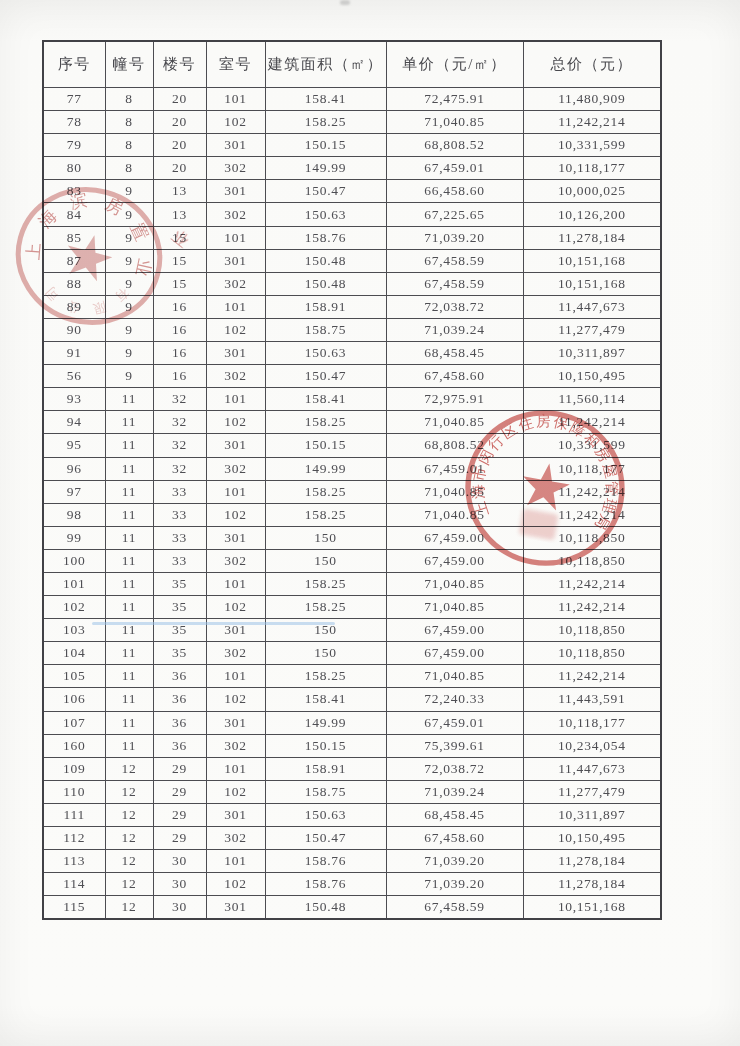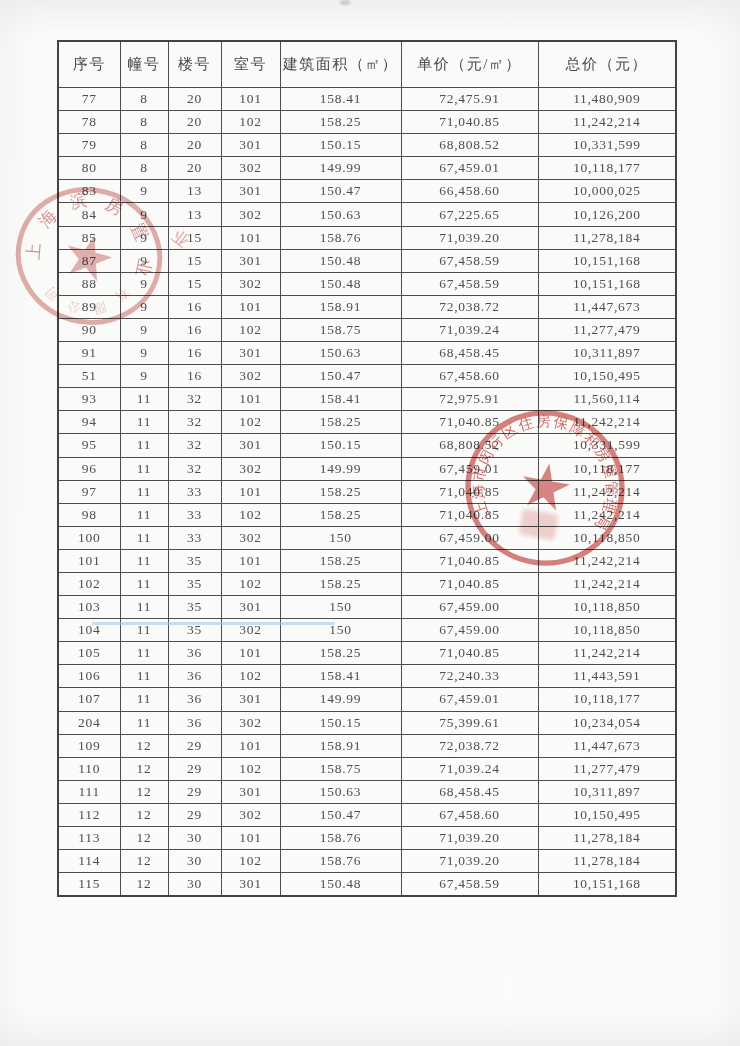--- a/index.html
+++ b/index.html
@@ -4,21 +4,21 @@
 <style>
   html,body{margin:0;padding:0;}
   body{width:740px;height:1046px;background:#ffffff;}
   .page{
     position:relative;width:740px;height:1046px;overflow:hidden;
     background:linear-gradient(180deg,#f5f5f3 0%,#fafaf8 4%,#fbfbf9 96%,#f6f6f4 100%);
     box-shadow:inset 0 0 40px rgba(0,0,0,0.05);
     font-family:"Liberation Serif","DejaVu Serif",serif;
   }
   table.price-table{
-    position:absolute;left:57px;top:40px;width:618px;
+    position:absolute;left:42px;top:40px;width:618px;
     border-collapse:collapse;table-layout:fixed;
     color:#4e4e53;border:2.5px solid #414146;
   }
   .price-table th,.price-table td{
     border:1.5px solid #4c4c51;text-align:center;vertical-align:middle;
     padding:0;font-weight:normal;overflow:hidden;white-space:nowrap;
   }
   .price-table thead th{height:45px;font-size:15px;letter-spacing:1.5px;color:#48484d;}
   .price-table td{height:22.1px;font-size:13.5px;letter-spacing:0.7px;}
   .c0{width:62px;}.c1{width:48px;}.c2{width:53px;}.c3{width:59px;}
@@ -170,21 +170,21 @@
         <tr>
           <td>91</td>
           <td>9</td>
           <td>16</td>
           <td>301</td>
           <td>150.63</td>
           <td>68,458.45</td>
           <td>10,311,897</td>
         </tr>
         <tr>
-          <td>51</td>
+          <td>56</td>
           <td>9</td>
           <td>16</td>
           <td>302</td>
           <td>150.47</td>
           <td>67,458.60</td>
           <td>10,150,495</td>
         </tr>
         <tr>
           <td>93</td>
           <td>11</td>
@@ -233,65 +233,74 @@
         <tr>
           <td>98</td>
           <td>11</td>
           <td>33</td>
           <td>102</td>
           <td>158.25</td>
           <td>71,040.85</td>
           <td>11,242,214</td>
         </tr>
         <tr>
-          <td>100</td>
+          <td>99</td>
           <td>11</td>
           <td>33</td>
-          <td>302</td>
+          <td>301</td>
           <td>150</td>
           <td>67,459.00</td>
           <td>10,118,850</td>
         </tr>
         <tr>
-          <td>101</td>
-          <td>11</td>
-          <td>35</td>
-          <td>101</td>
-          <td>158.25</td>
-          <td>71,040.85</td>
-          <td>11,242,214</td>
-        </tr>
-        <tr>
-          <td>102</td>
-          <td>11</td>
-          <td>35</td>
-          <td>102</td>
-          <td>158.25</td>
-          <td>71,040.85</td>
-          <td>11,242,214</td>
-        </tr>
-        <tr>
-          <td>103</td>
-          <td>11</td>
-          <td>35</td>
-          <td>301</td>
+          <td>100</td>
+          <td>11</td>
+          <td>33</td>
+          <td>302</td>
           <td>150</td>
           <td>67,459.00</td>
           <td>10,118,850</td>
         </tr>
         <tr>
-          <td>104</td>
+          <td>101</td>
           <td>11</td>
           <td>35</td>
-          <td>302</td>
+          <td>101</td>
+          <td>158.25</td>
+          <td>71,040.85</td>
+          <td>11,242,214</td>
+        </tr>
+        <tr>
+          <td>102</td>
+          <td>11</td>
+          <td>35</td>
+          <td>102</td>
+          <td>158.25</td>
+          <td>71,040.85</td>
+          <td>11,242,214</td>
+        </tr>
+        <tr>
+          <td>103</td>
+          <td>11</td>
+          <td>35</td>
+          <td>301</td>
           <td>150</td>
           <td>67,459.00</td>
           <td>10,118,850</td>
         </tr>
         <tr>
+          <td>104</td>
+          <td>11</td>
+          <td>35</td>
+          <td>302</td>
+          <td>150</td>
+          <td>67,459.00</td>
+          <td>10,118,850</td>
+        </tr>
+        <tr>
           <td>105</td>
           <td>11</td>
           <td>36</td>
           <td>101</td>
           <td>158.25</td>
           <td>71,040.85</td>
           <td>11,242,214</td>
         </tr>
         <tr>
           <td>106</td>
@@ -305,21 +314,21 @@
         <tr>
           <td>107</td>
           <td>11</td>
           <td>36</td>
           <td>301</td>
           <td>149.99</td>
           <td>67,459.01</td>
           <td>10,118,177</td>
         </tr>
         <tr>
-          <td>204</td>
+          <td>160</td>
           <td>11</td>
           <td>36</td>
           <td>302</td>
           <td>150.15</td>
           <td>75,399.61</td>
           <td>10,234,054</td>
         </tr>
         <tr>
           <td>109</td>
           <td>12</td>

